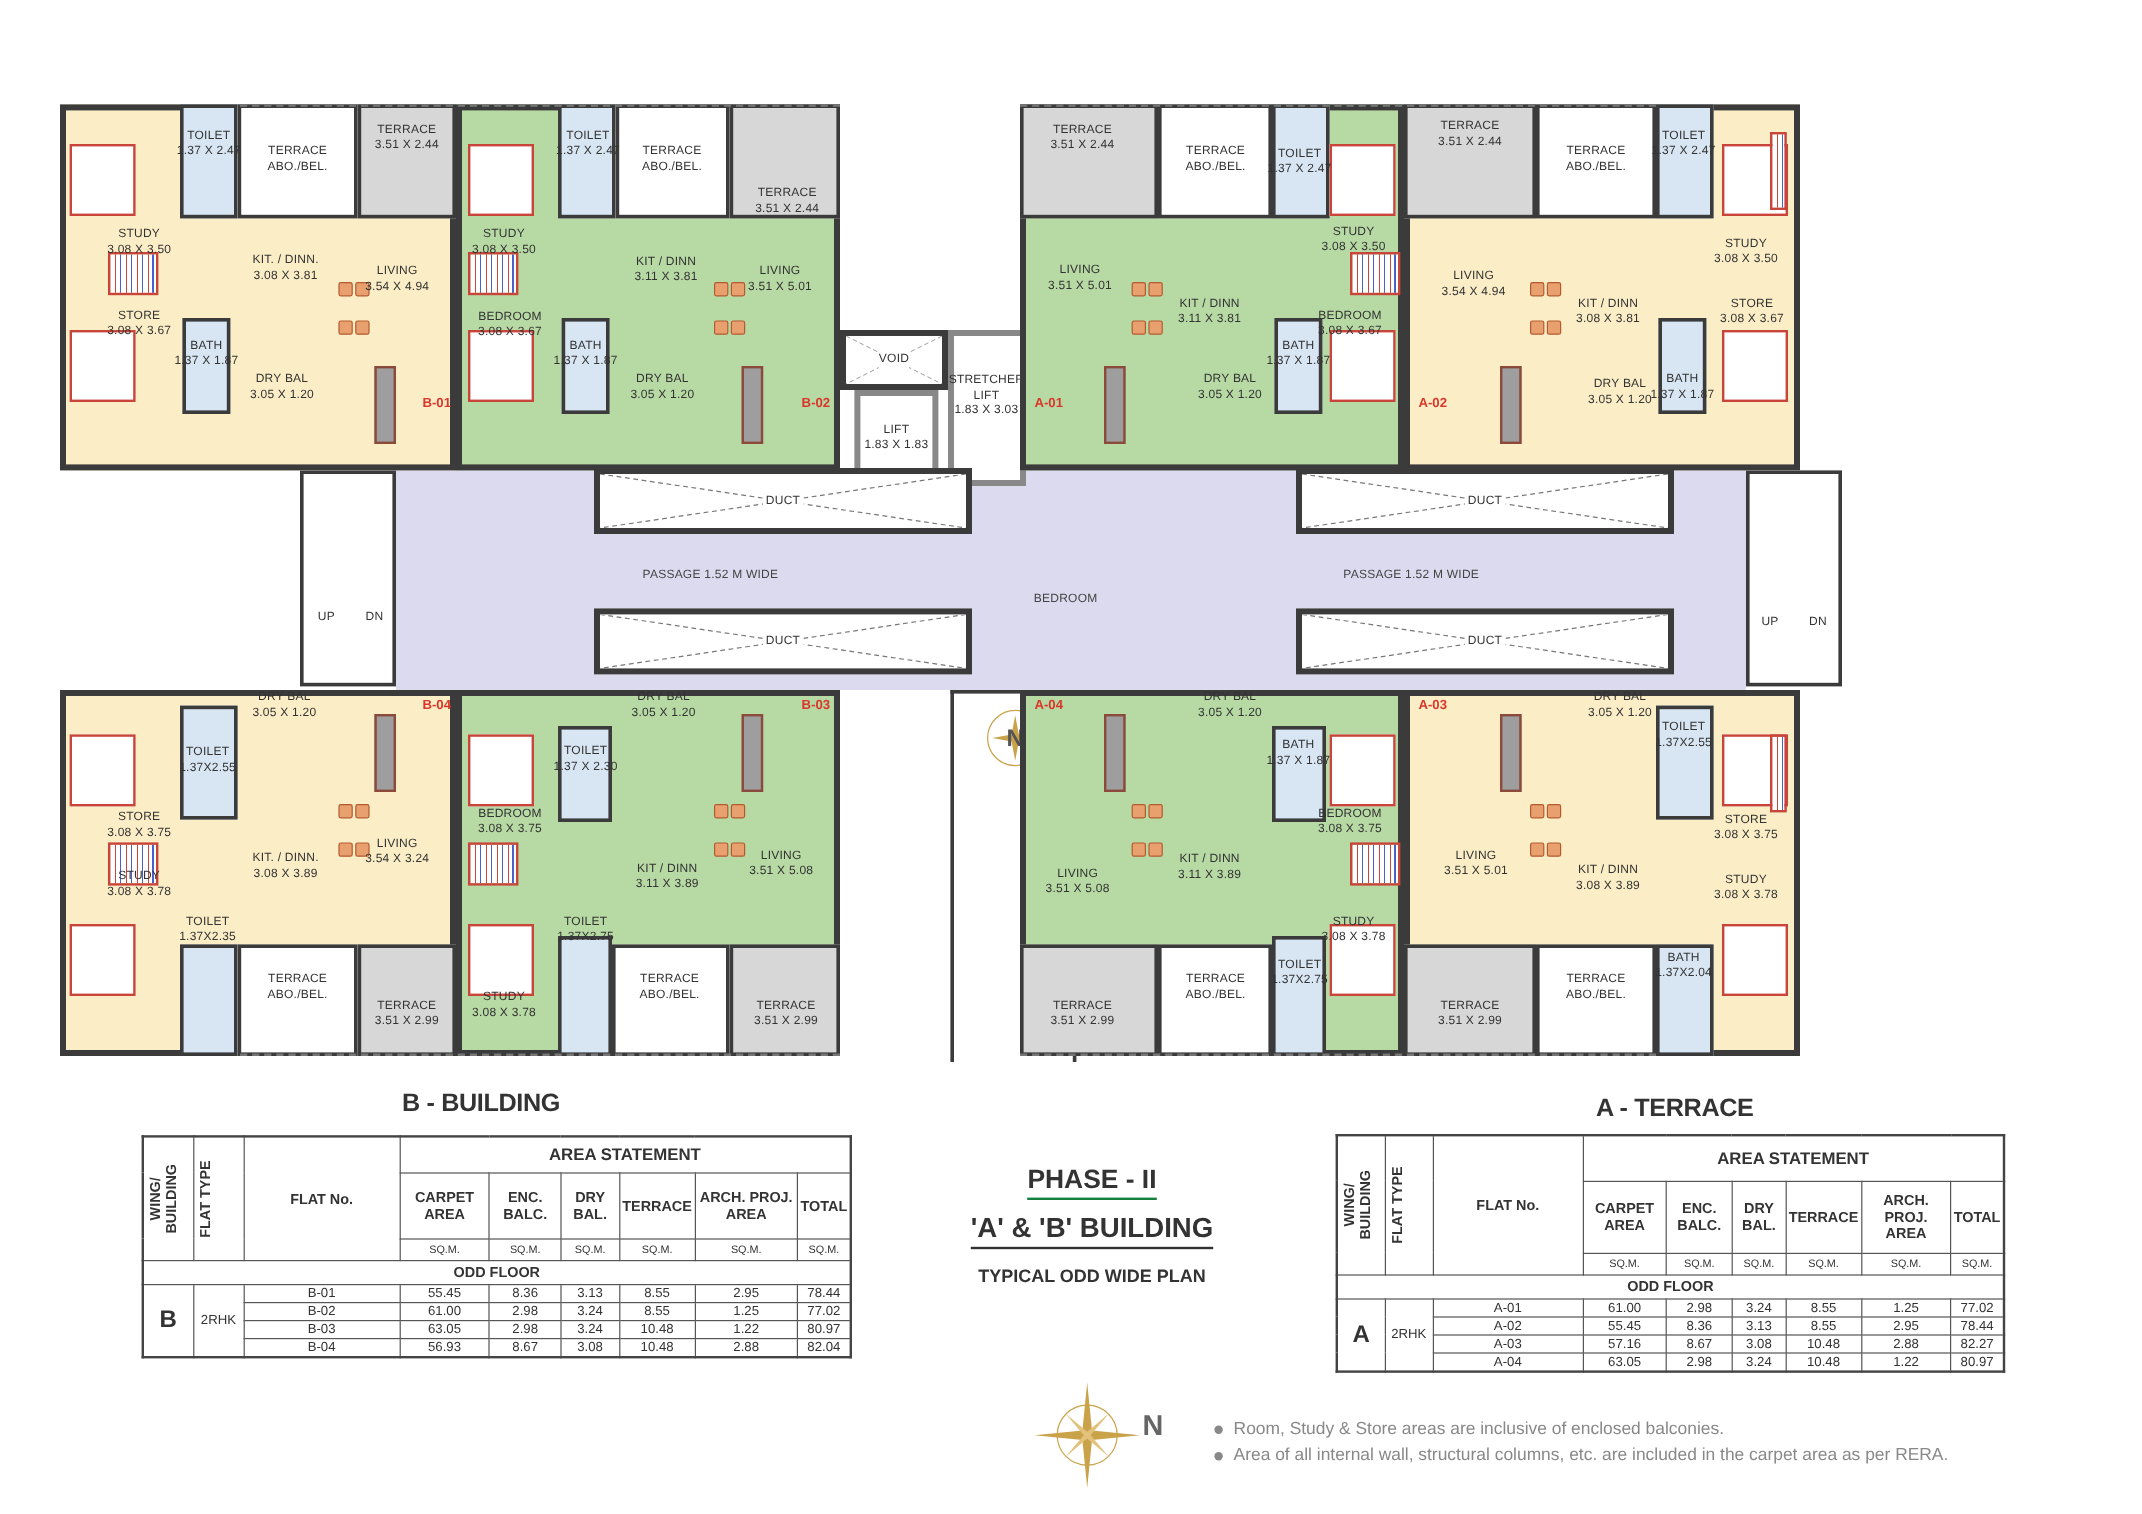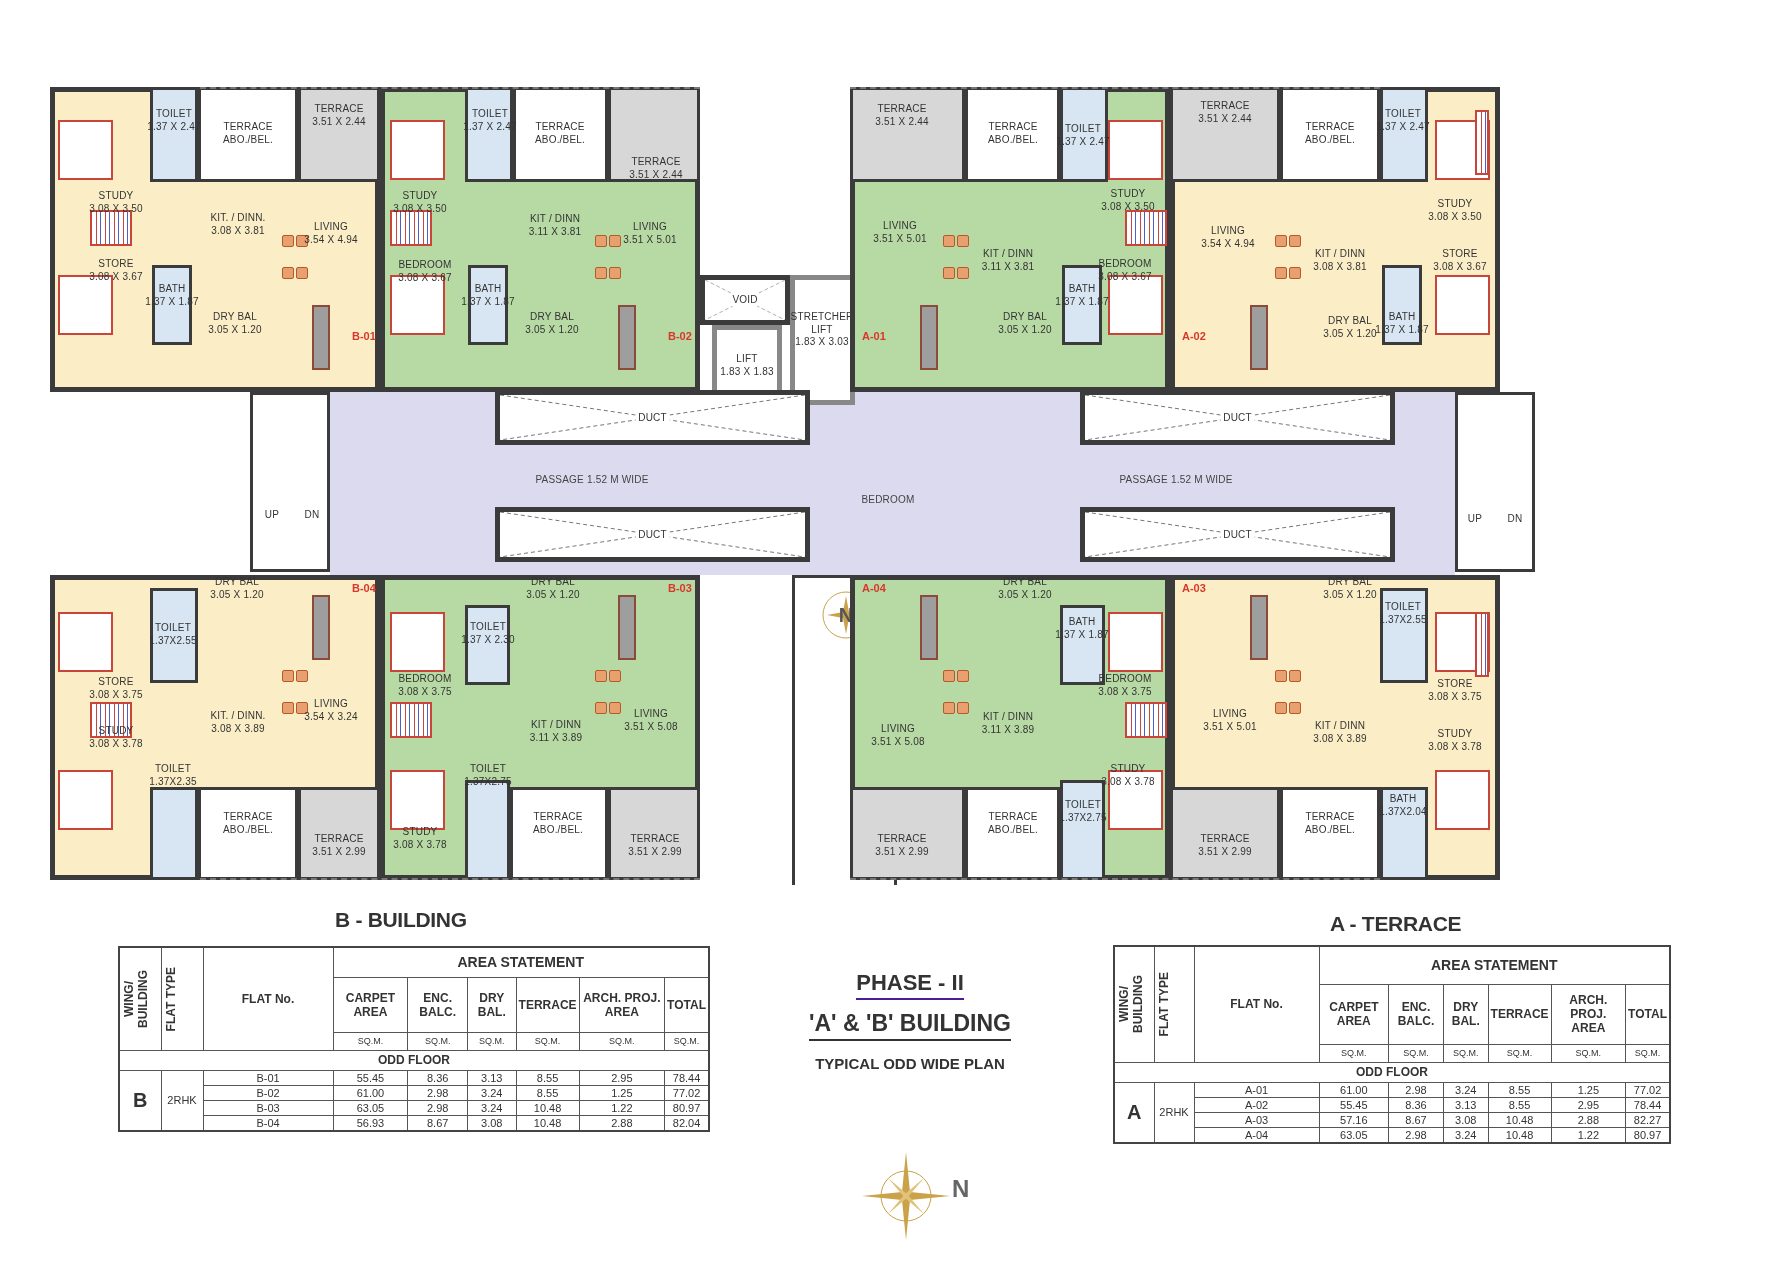--- a/index.html
+++ b/index.html
@@ -30,21 +30,21 @@
 
   table.area { position: absolute; border-collapse: collapse; font-size: 11px; color: #333; }
   table.area td { border: 1px solid #555; text-align: center; padding: 1px 2px; }
   table.area { border: 2.5px solid #444; }
   table.area .hd { font-weight: bold; font-size: 12px; }
   table.area .unit { font-size: 9px; }
   table.area .vert { writing-mode: vertical-rl; transform: rotate(180deg); font-weight: bold; font-size: 12px; }
   table.area .wing { font-size: 20px; font-weight: bold; }
 
   .phase { position: absolute; left: 790px; top: 970px; width: 240px; text-align: center; }
-  .phase .p1 { font-size: 22px; font-weight: bold; color: #333; display: inline-block; border-bottom: 2px solid #4c1d95; padding-bottom: 2px; }
+  .phase .p1 { font-size: 22px; font-weight: bold; color: #333; display: inline-block; border-bottom: 2px solid #15803d; padding-bottom: 2px; }
   .phase .p2 { font-size: 23px; font-weight: bold; color: #333; display: inline-block; border-bottom: 2px solid #333; padding-bottom: 2px; margin-top: 10px; }
   .phase .p3 { font-size: 15px; font-weight: bold; color: #333; margin-top: 14px; }
 
   .notes { position: absolute; left: 1010px; top: 1180px; font-size: 14.5px; color: #888; line-height: 22px; }
   .notes li { list-style: none; position: relative; padding-left: 18px; }
   .notes li::before { content: ""; position: absolute; left: 2px; top: 8px; width: 7px; height: 7px; border-radius: 50%; background: #888; }
 
   .compass { position: absolute; }
   .compass-n { position: absolute; font-size: 24px; font-weight: bold; color: #666; }
 </style>
@@ -689,13 +689,15 @@
 </div>
 
 <svg class="compass" style="left:858px;top:1148px;" width="96" height="96" viewBox="0 0 96 96">
   <circle cx="48" cy="48" r="25" fill="none" stroke="#c9a24a" stroke-width="1"></circle>
   <polygon points="48,4 52,44 92,48 52,52 48,92 44,52 4,48 44,44" fill="#c9a24a"></polygon>
   <polygon points="48,22 50,46 74,48 50,50 48,74 46,50 22,48 46,46" fill="#e2c27a" transform="rotate(45 48 48)"></polygon>
 </svg>
 <div class="compass-n" style="left:952px;top:1175px;">N</div>
 
 <ul class="notes">
+  <li>Room, Study &amp; Store areas are inclusive of enclosed balconies.</li>
+  <li>Area of all internal wall, structural columns, etc. are included in the carpet area as per RERA.</li>
 </ul>
 
 </body></html>

